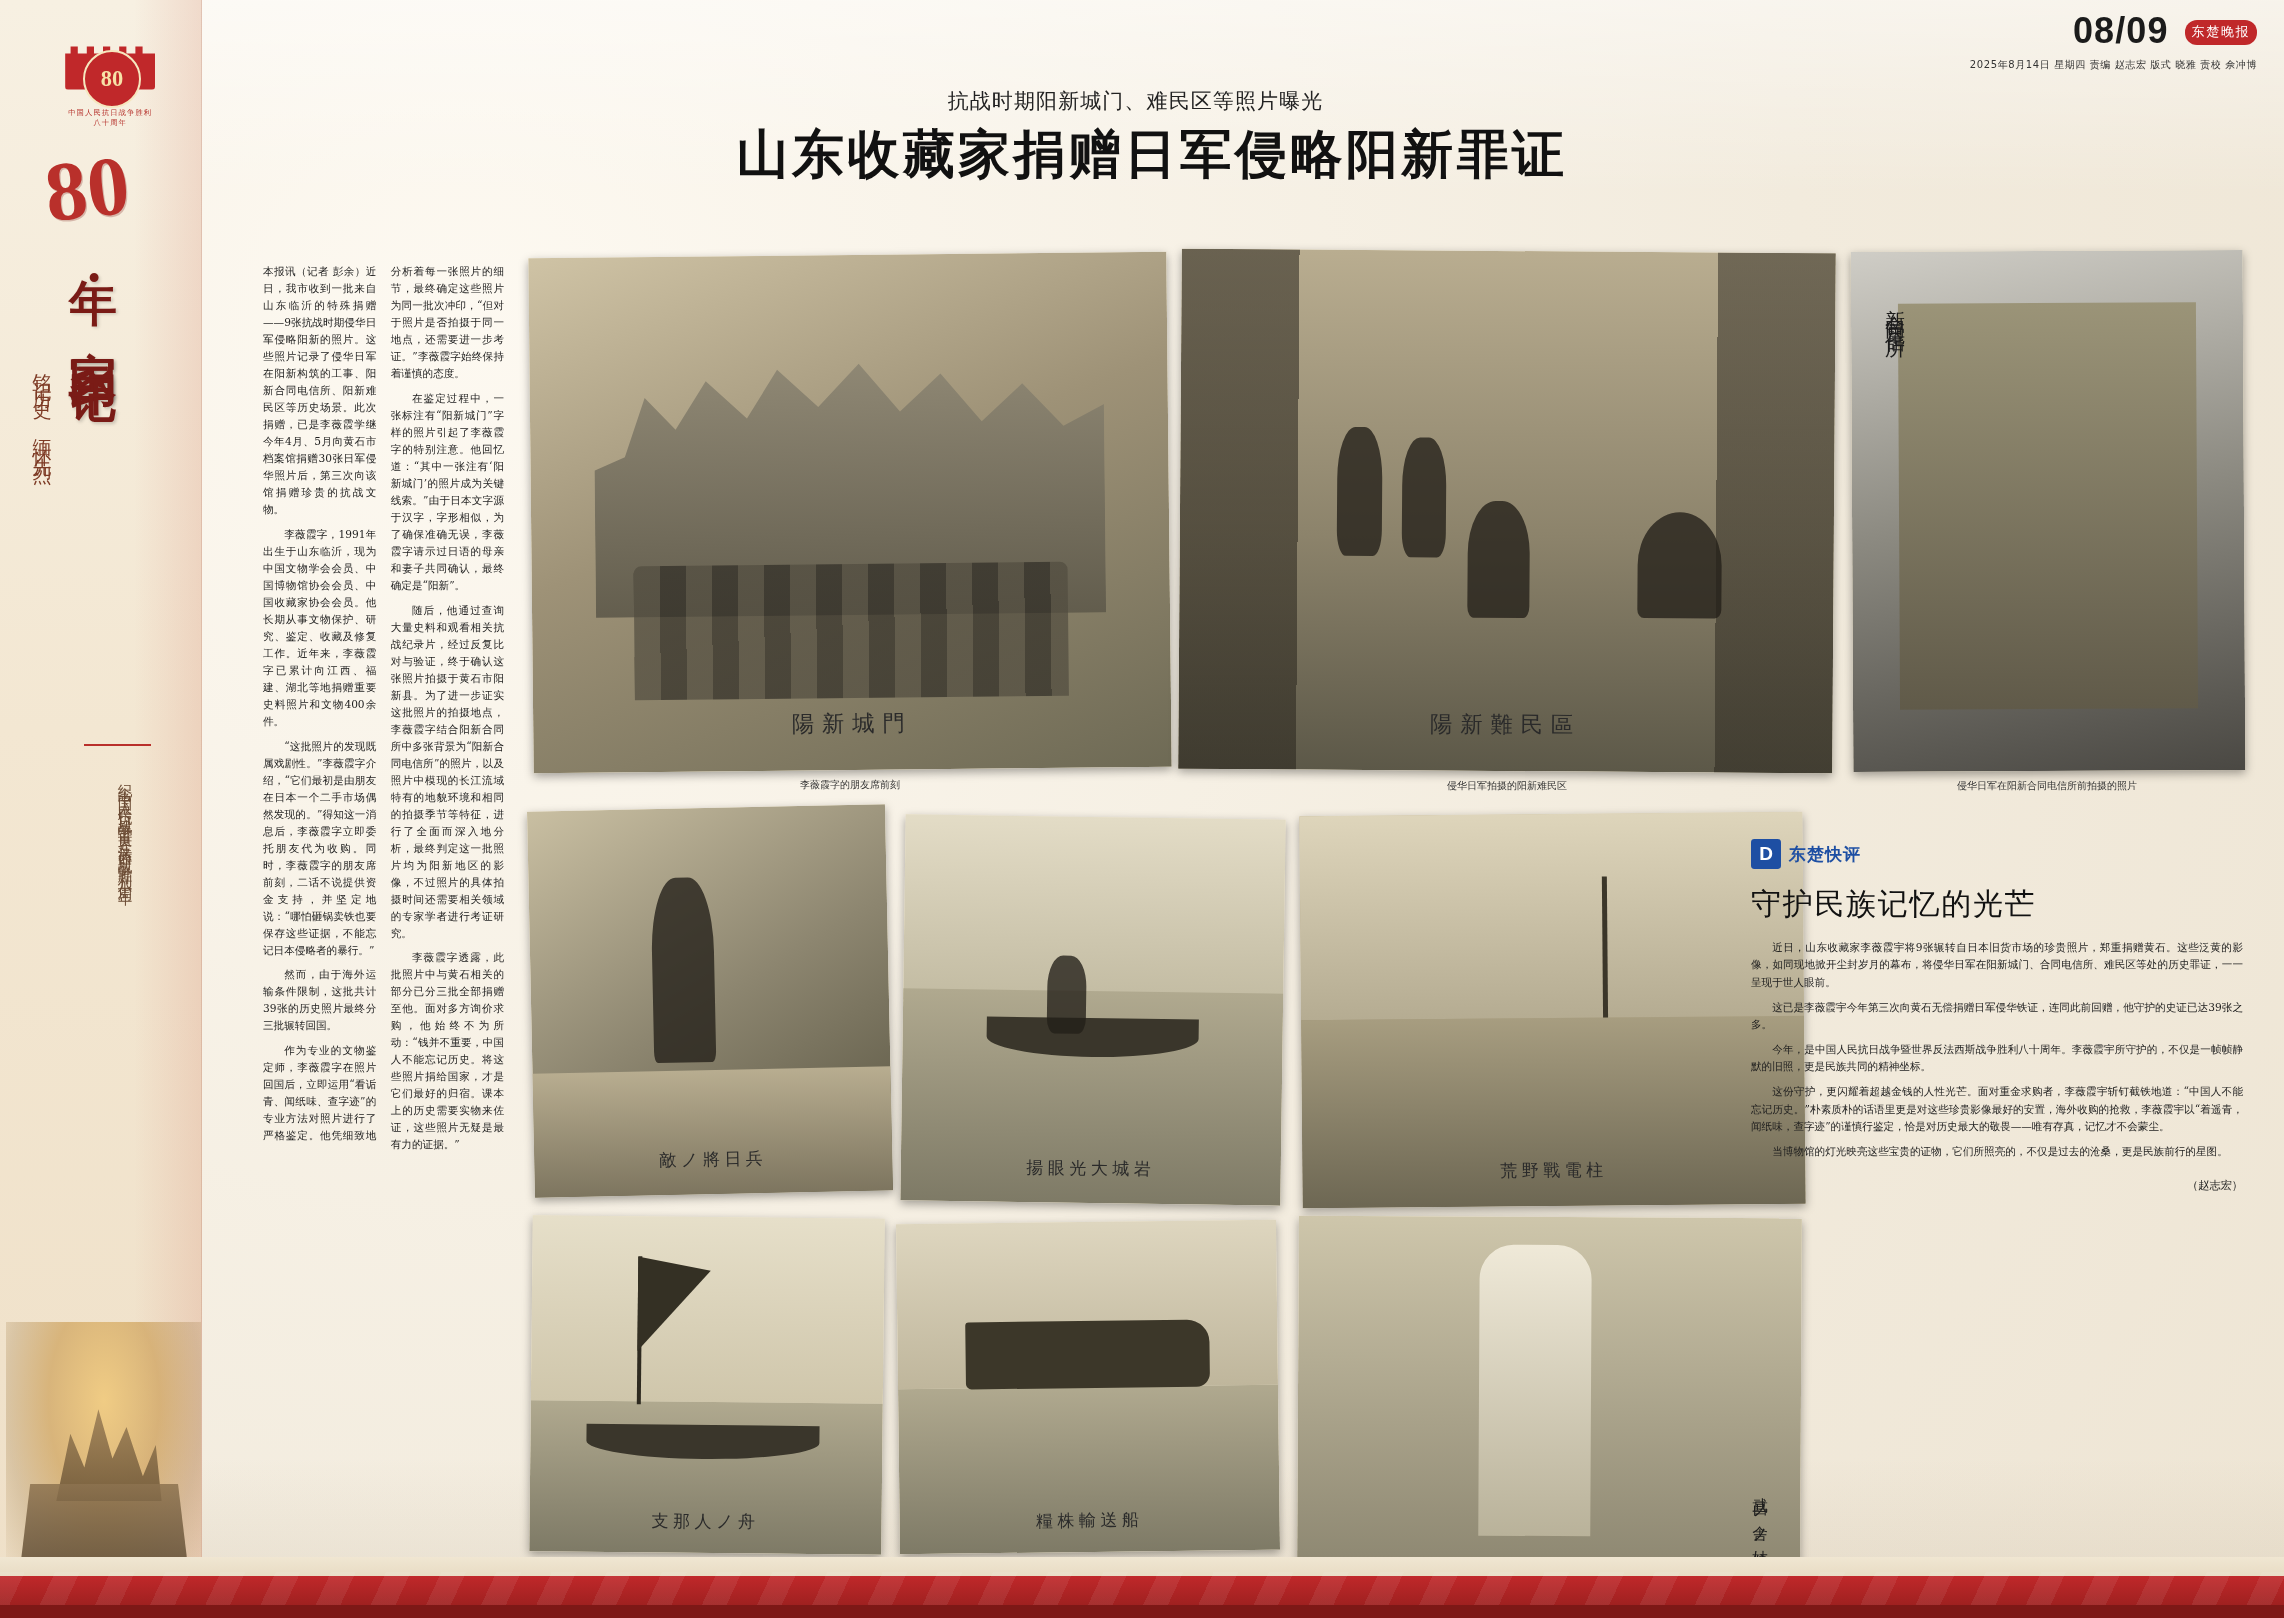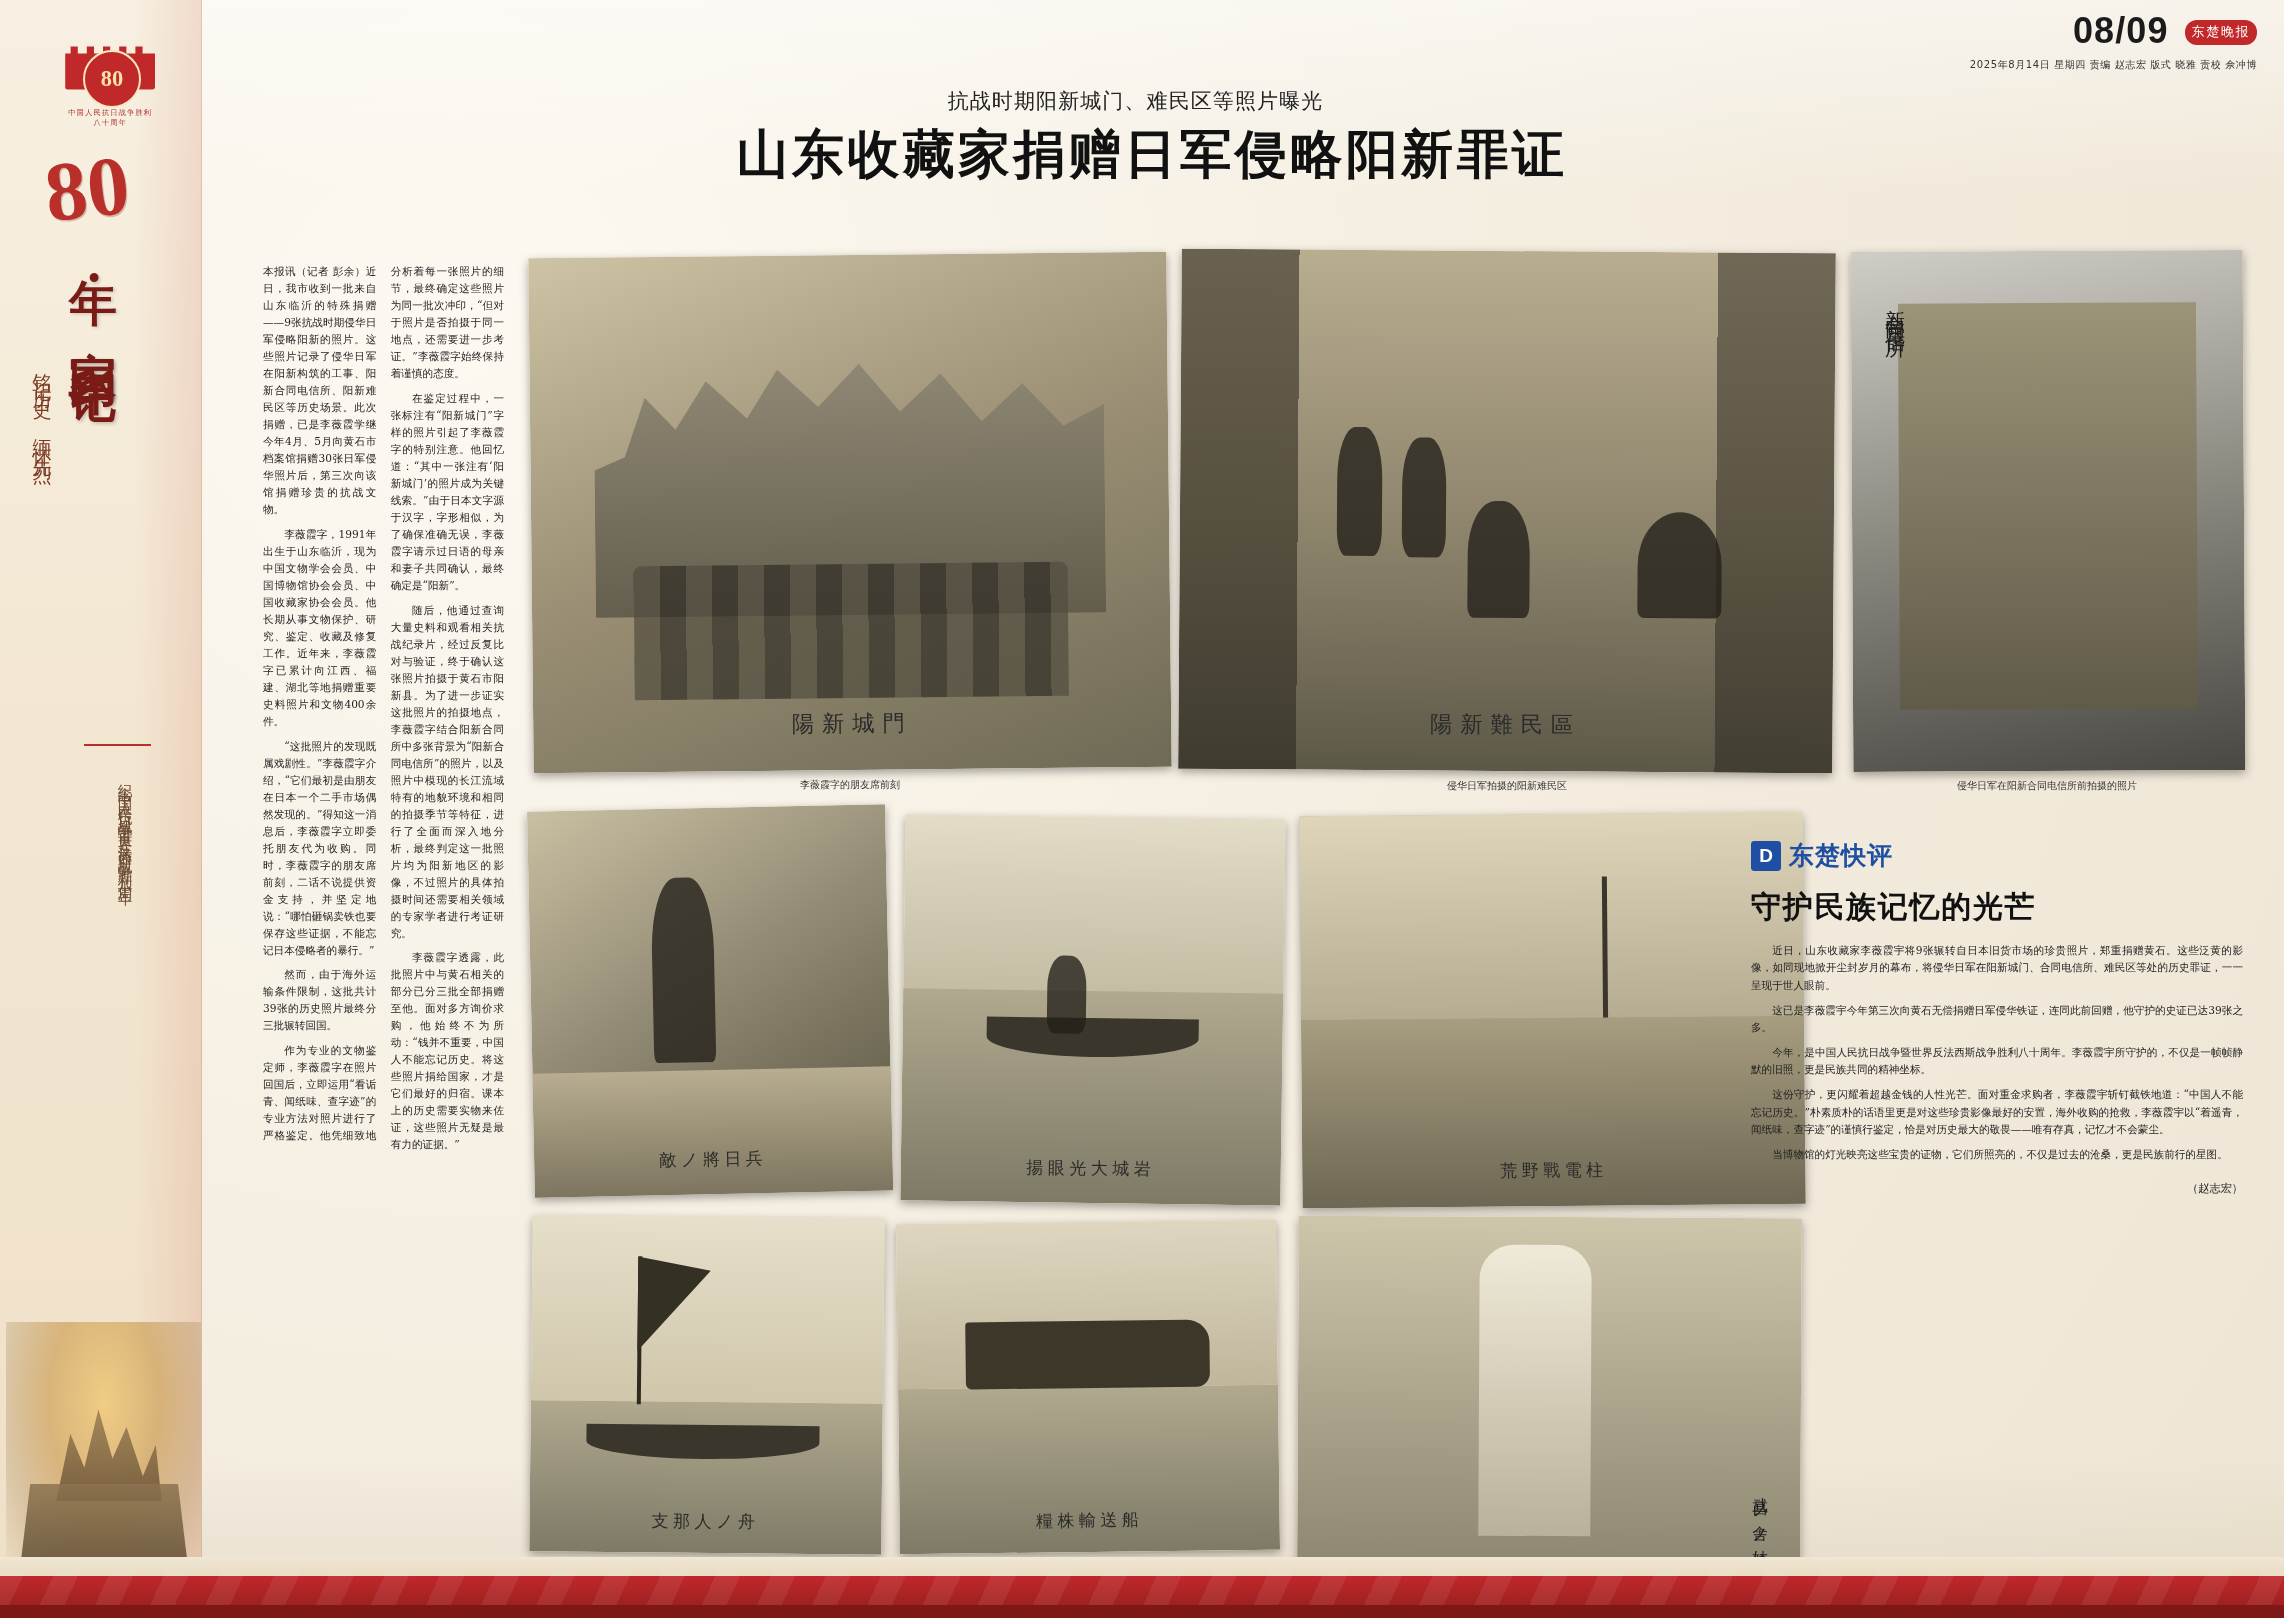--- a/index.html
+++ b/index.html
@@ -202,23 +202,23 @@
   
   .commentbox{
     position:absolute;left:1751px;top:839px;width:492px;height:638px;
   }
   .brandrow{display:flex;align-items:center;gap:7.8px;}
   .brandbox{
     width:30px;height:30px;background:#1e4fa3;color:#fff;font-weight:bold;
     display:flex;align-items:center;justify-content:center;font-size:19px;border-radius:3.4px;
     font-family:"Liberation Sans", sans-serif;
   }
-  .brandtext{font-size:25px;color:#1e4fa3;font-weight:bold;letter-spacing:1.1px;}
+  .brandtext{font-size:17px;color:#1e4fa3;font-weight:bold;letter-spacing:1.1px;}
   .commenttitle{
-    margin-top:14.5px;font-size:30px;font-weight:bold;color:#111;letter-spacing:1.7px;
+    margin-top:14.5px;font-size:30px;font-weight:normal;color:#111;letter-spacing:1.7px;
     font-family:"DejaVu Serif", serif;
   }
   .commentbody{
     margin-top:14.5px;font-size:10.6px;line-height:17.3px;color:#1d1d1d;text-align:justify;
     column-count:1;
     font-family:"DejaVu Serif", serif;
   }
   .commentbody p{margin:0 0 7.8px 0;text-indent:2em;}
   .sign{margin-top:10px;text-align:right;font-size:11.2px;color:#222;}
   

